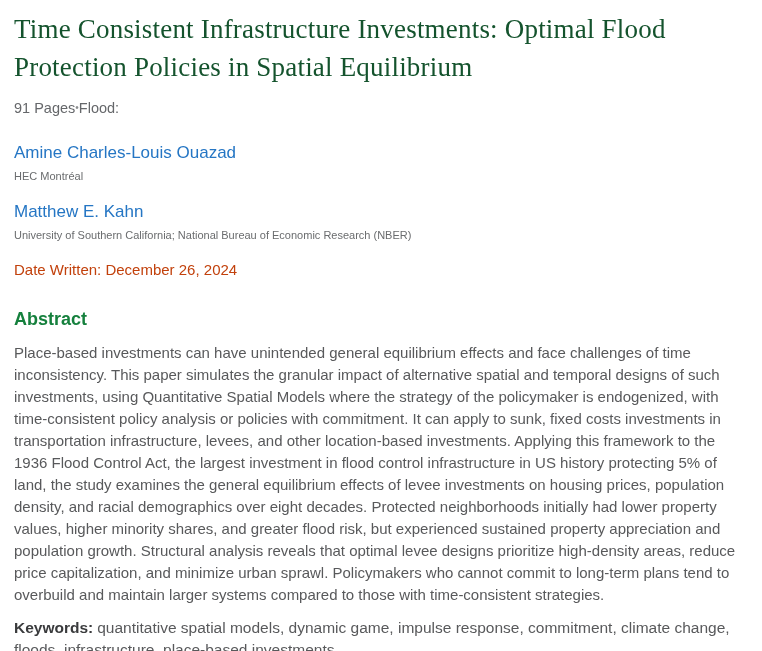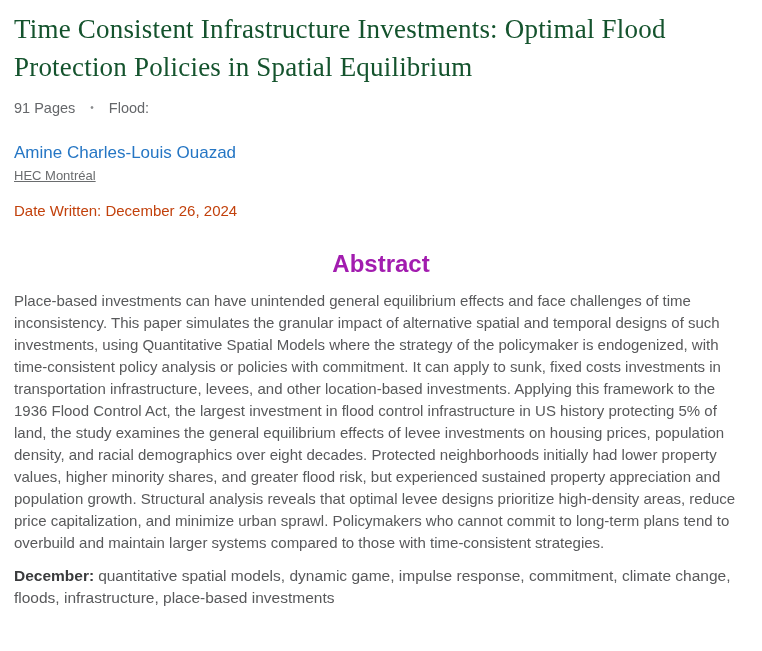--- a/index.html
+++ b/index.html
@@ -22,21 +22,21 @@
     font-size: 27px;
     line-height: 38px;
     color: #14532d;
     letter-spacing: 0.2px;
     margin: 2px 0 0 0;
     max-width: 700px;
   }
   .meta-row {
     display: flex;
     align-items: center;
-    gap: 15px;
+    gap: 0;
     margin-top: 14px;
     color: #65676a;
     font-size: 14.5px;
   }
   .meta-dot {
     font-size: 10px;
     color: #8a8c8e;
     line-height: 1;
   }
   .authors {
@@ -48,35 +48,33 @@
   .author-name {
     display: inline-block;
     color: #2576c4;
     font-size: 17px;
     text-decoration: none;
     margin-bottom: 4px;
     cursor: pointer;
   }
   .author-affiliation {
     color: #6a6c6e;
-    font-size: 13px;
+    font-size: 11px;
     line-height: 18px;
-    text-decoration: underline;
   }
   .date-written {
     color: #c2410c;
     font-size: 15px;
     margin-top: 14px;
   }
   .abstract-heading {
-    font-size: 24px;
+    font-size: 18px;
     font-weight: 700;
-    color: #a21caf;
+    color: #15803d;
     margin: 31px 0 0 0;
-    text-align: center;
   }
   .abstract-body {
     color: #58595b;
     font-size: 15px;
     line-height: 22px;
     margin: 12px 0 0 0;
     max-width: 734px;
   }
   .keywords {
     color: #58595b;
@@ -104,26 +102,30 @@
     <span>Flood:</span>
   </div>
 
   <div class="authors">
 
     <div class="author-block">
       <a class="author-name">Amine Charles-Louis Ouazad</a>
       <div class="author-affiliation">HEC Montréal</div>
     </div>
 
+    <div class="author-block">
+      <a class="author-name">Matthew E. Kahn</a>
+      <div class="author-affiliation">University of Southern California; National Bureau of Economic Research (NBER)</div>
+    </div>
 
   </div>
 
   <div class="date-written">Date Written: December 26, 2024</div>
 
   <h2 class="abstract-heading">Abstract</h2>
 
   <p class="abstract-body">Place-based investments can have unintended general equilibrium effects and face challenges of time inconsistency. This paper simulates the granular impact of alternative spatial and temporal designs of such investments, using Quantitative Spatial Models where the strategy of the policymaker is endogenized, with time-consistent policy analysis or policies with commitment. It can apply to sunk, fixed costs investments in transportation infrastructure, levees, and other location-based investments. Applying this framework to the 1936 Flood Control Act, the largest investment in flood control infrastructure in US history protecting 5% of land, the study examines the general equilibrium effects of levee investments on housing prices, population density, and racial demographics over eight decades. Protected neighborhoods initially had lower property values, higher minority shares, and greater flood risk, but experienced sustained property appreciation and population growth. Structural analysis reveals that optimal levee designs prioritize high-density areas, reduce price capitalization, and minimize urban sprawl. Policymakers who cannot commit to long-term plans tend to overbuild and maintain larger systems compared to those with time-consistent strategies.</p>
 
   <p class="keywords">
-    <span class="kw-label">December:</span><span>quantitative spatial models, dynamic game, impulse response, commitment, climate change, floods, infrastructure, place-based investments</span>
+    <span class="kw-label">Keywords:</span><span>quantitative spatial models, dynamic game, impulse response, commitment, climate change, floods, infrastructure, place-based investments</span>
   </p>
 
 </div>
 
 </body></html>

